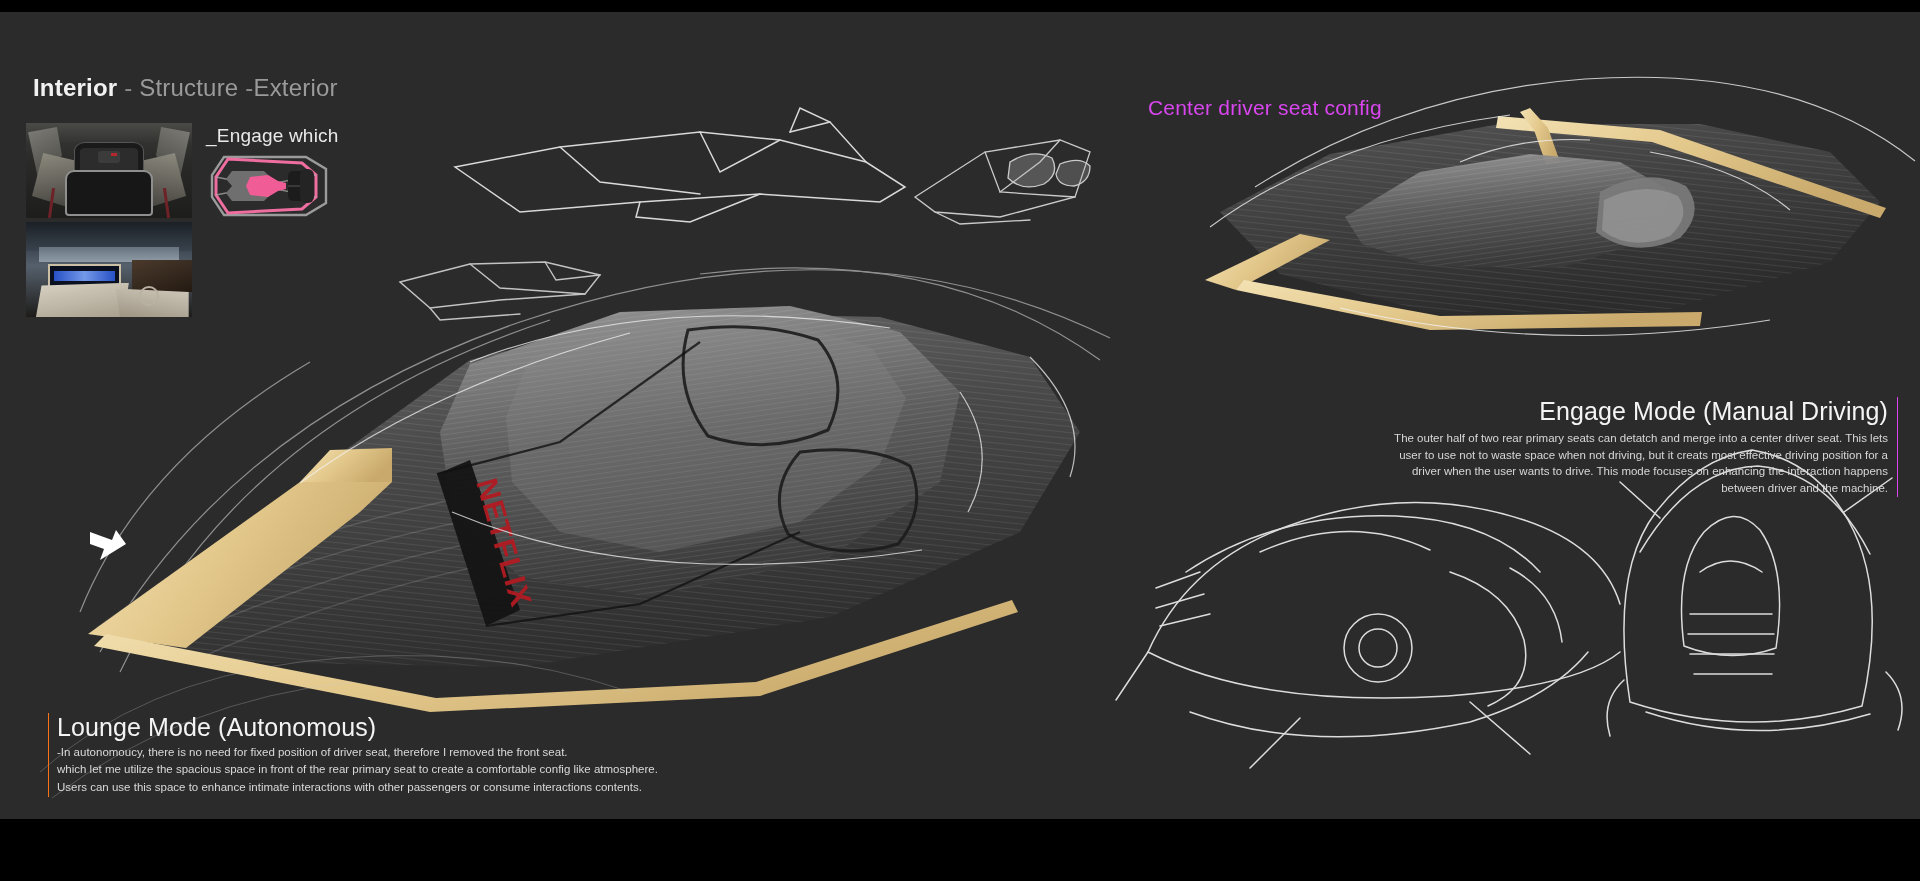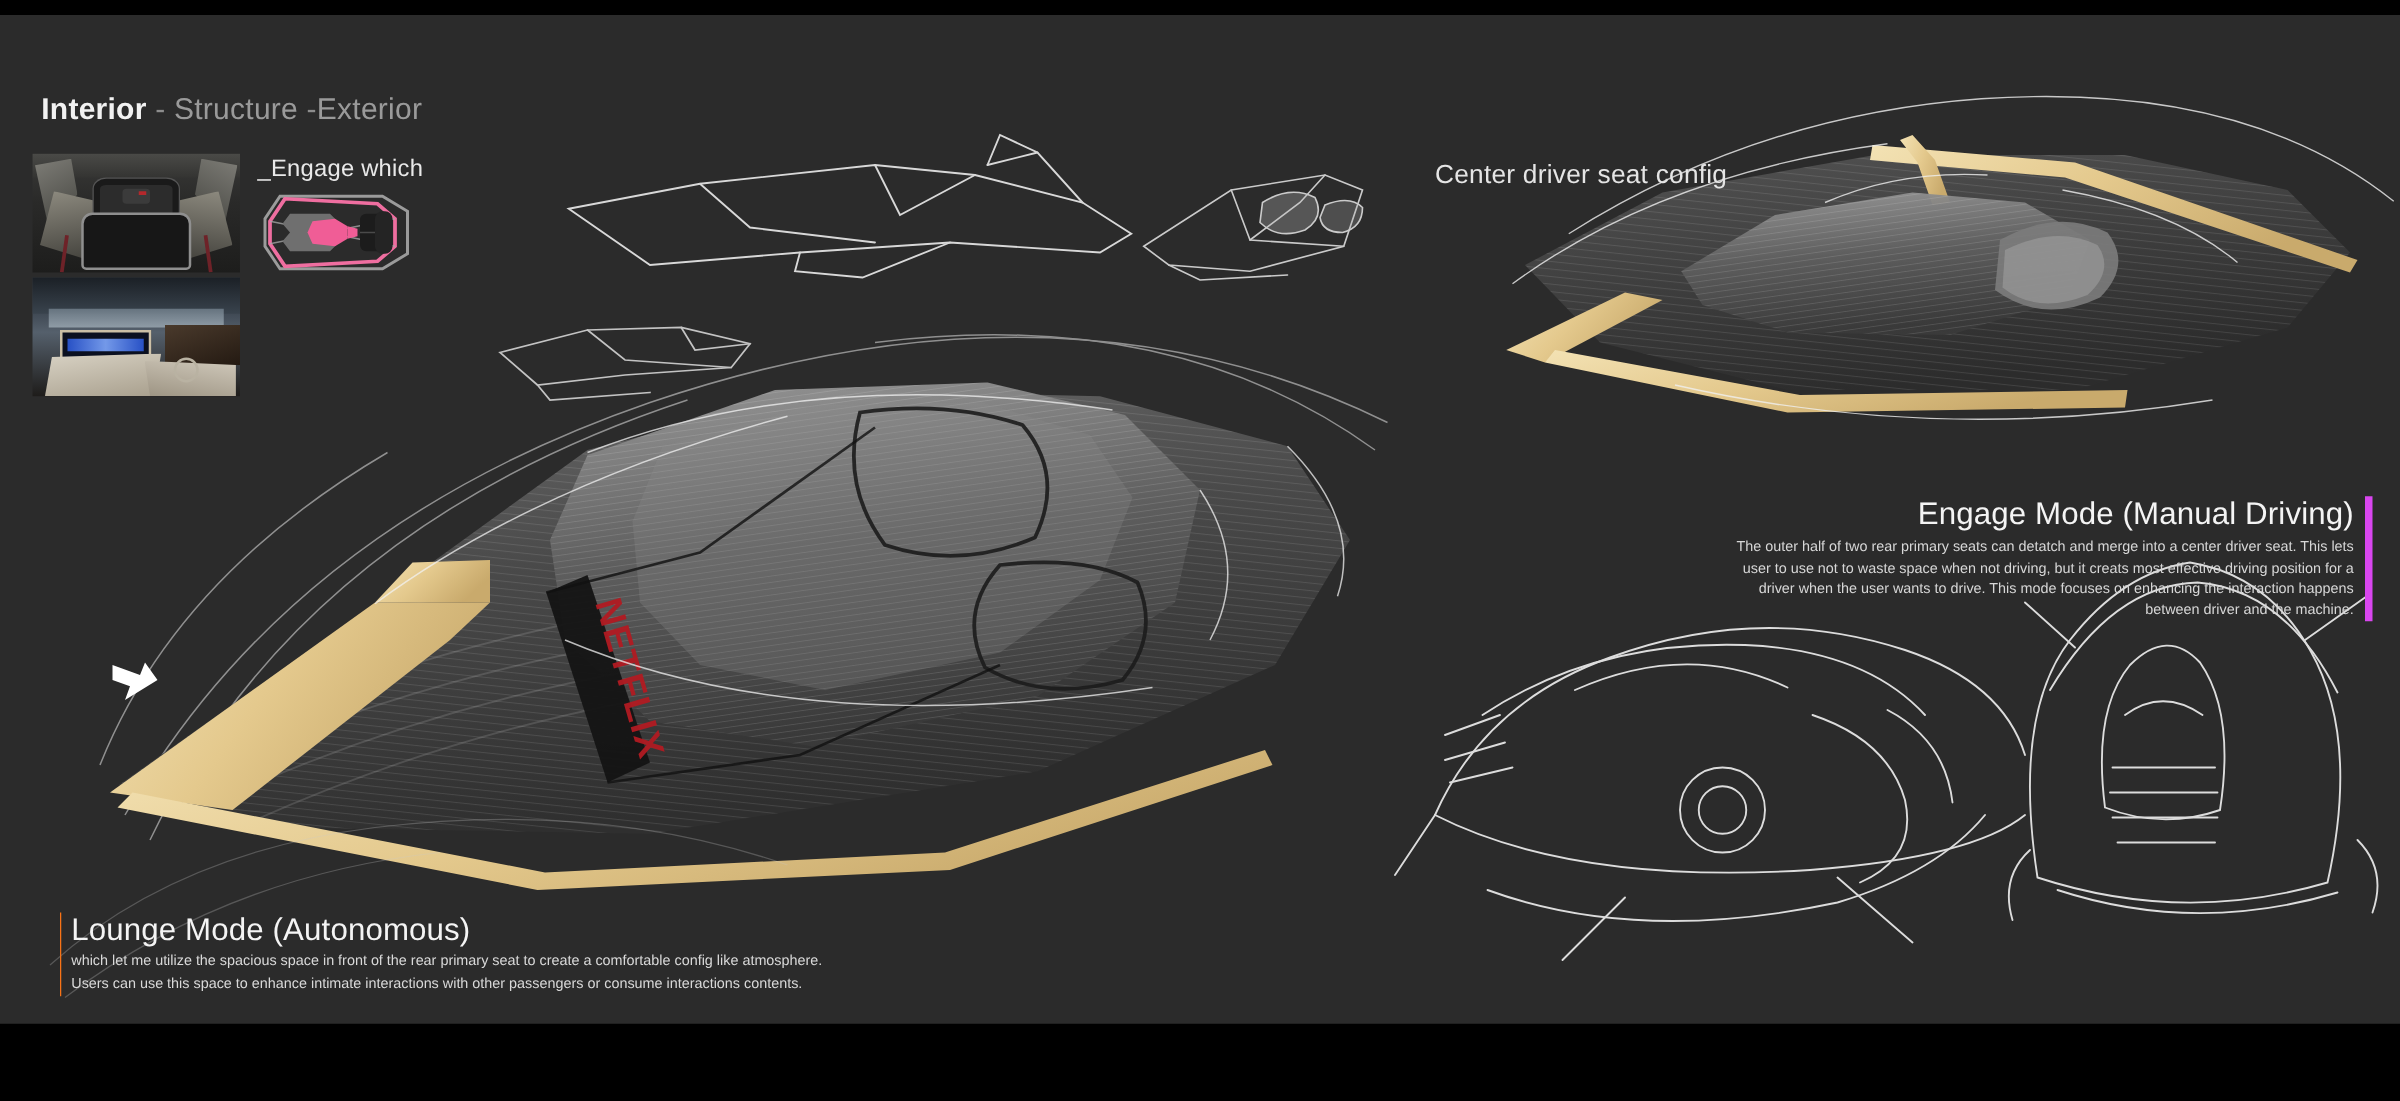--- a/index.html
+++ b/index.html
@@ -51,23 +51,23 @@
 
   
   .mode{position:absolute;left:206px;}
   .mode .lbl{font-size:19px;color:#e9e9e9;letter-spacing:.2px;white-space:nowrap;}
   .modeA{top:113px;}
   .modeB{top:213px;}
   .diagram{position:relative;width:130px;height:66px;margin-top:6px;}
   .cabin{position:absolute;left:0;top:0;width:130px;height:66px;}
 
   
-  .cdsc{position:absolute;left:1148px;top:84px;font-size:21px;color:#e5e5e5;letter-spacing:.2px;white-space:nowrap;margin-top:32px;}
-
-  .engblk{position:absolute;right:22px;top:385px;width:500px;text-align:right;border-right:6px solid #d946ef;padding-right:9px;}
+  .cdsc{position:absolute;left:1148px;top:84px;font-size:21px;color:#d946ef;letter-spacing:.2px;white-space:nowrap;}
+
+  .engblk{position:absolute;right:22px;top:385px;width:500px;text-align:right;border-right:1px solid #d946ef;padding-right:9px;}
   .engblk .ttl{font-size:25px;color:#f4f4f4;letter-spacing:.1px;white-space:nowrap;}
   .engblk .para{margin-top:4px;font-size:11.5px;line-height:1.45;color:#d7d7d7;}
 
   .lngblk{position:absolute;left:48px;bottom:22px;width:640px;border-left:1px solid #f97316;padding-left:8px;}
   .lngblk .ttl{font-size:25px;color:#f4f4f4;letter-spacing:.1px;white-space:nowrap;}
   .lngblk .para{margin-top:2px;font-size:11.5px;line-height:1.55;color:#d9d9d9;}
   .lngblk .para span{display:block;white-space:nowrap;}
 
   .arrow{position:absolute;left:88px;top:516px;width:40px;height:36px;}
   svg{display:block;overflow:visible;}
@@ -306,19 +306,20 @@
     <div class="cdsc">Center driver seat config</div>
 
     <div class="engblk">
       <div class="ttl">Engage Mode (Manual Driving)</div>
       <div class="para">The outer half of two rear primary seats can detatch and merge into a center driver seat. This lets user to use not to waste space when not driving, but it creats most effective driving position for a driver when the user wants to drive. This mode focuses on enhancing the interaction happens between driver and the machine.</div>
     </div>
 
     <div class="lngblk">
       <div class="ttl">Lounge Mode (Autonomous)</div>
       <div class="para">
+        <span>-In autonomoucy, there is no need for fixed position of driver seat, therefore I removed the front seat.</span>
         <span>which let me utilize the spacious space in front of the rear primary seat to create a comfortable config like atmosphere.</span>
         <span>Users can use this space to enhance intimate interactions with other passengers or consume interactions contents.</span>
       </div>
     </div>
 
   </div>
 </div>
 
 </body></html>

